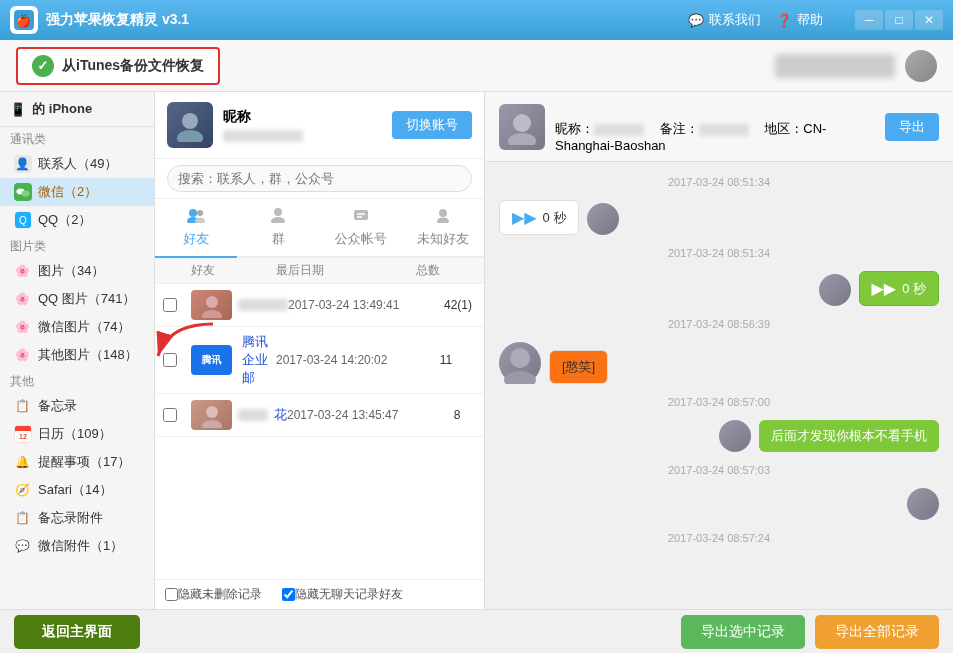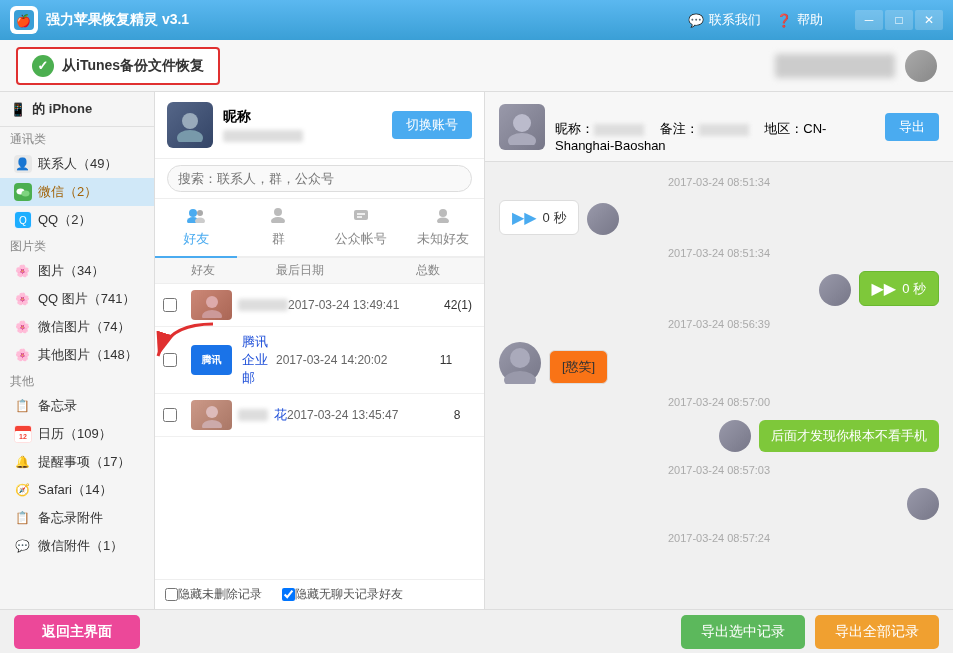--- a/index.html
+++ b/index.html
@@ -233,21 +233,21 @@
     .voice-icon { font-size: 16px; color: #4aabf0; }
 
     
     .bottom-bar {
       height: 44px;
       background: #f0f0f0;
       border-top: 1px solid #ddd;
       display: flex; align-items: center; padding: 0 14px; gap: 10px;
     }
     .back-btn {
-      background: #ec4899; color: white; border: none;
+      background: #4d7c0f; color: white; border: none;
       padding: 8px 28px; border-radius: 5px; cursor: pointer; font-size: 14px; font-weight: bold;
     }
     .export-selected-btn {
       margin-left: auto;
       background: #5cb85c; color: white; border: none;
       padding: 8px 20px; border-radius: 5px; cursor: pointer; font-size: 14px;
     }
     .export-all-btn {
       background: #f0a030; color: white; border: none;
       padding: 8px 20px; border-radius: 5px; cursor: pointer; font-size: 14px;

